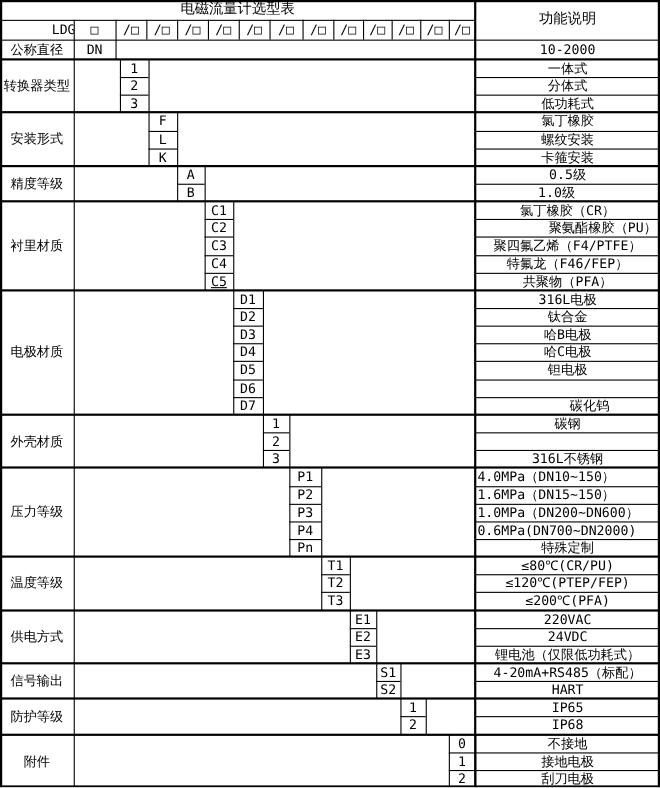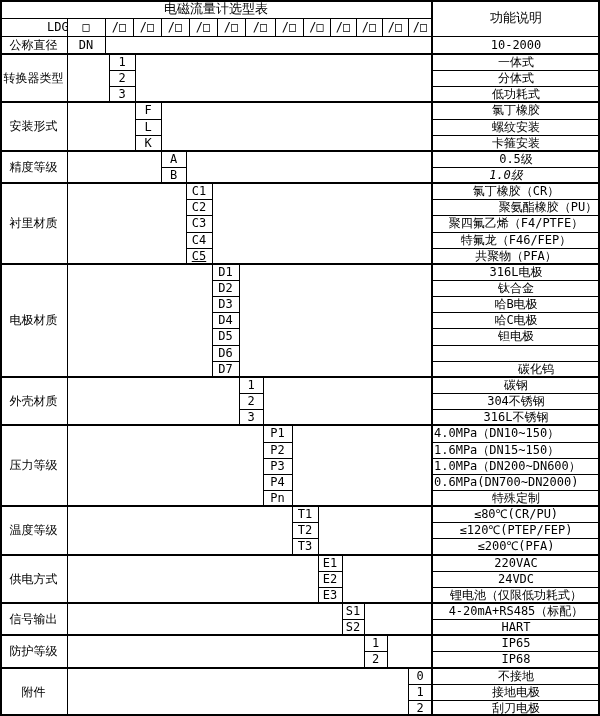--- a/index.html
+++ b/index.html
@@ -88,21 +88,21 @@
     <div class="cell" style="left: 432px; top: 134.732px; width: 168px; height: 16.1463px; line-height: 16.1463px;">卡箍安装</div>
     <div class="ln" style="left: 0px; top: 149.878px; width: 600px; height: 2px;"></div>
     <div class="ln" style="left: 161px; top: 150.878px; width: 1px; height: 32.2927px;"></div>
     <div class="ln" style="left: 186px; top: 150.878px; width: 1px; height: 32.2927px;"></div>
     <div class="cell" style="left: 0px; top: 150.878px; width: 67px; height: 32.2927px; line-height: 32.2927px;">精度等级</div>
     <div class="cell" style="left: 161px; top: 150.878px; width: 25px; height: 16.1463px; line-height: 16.1463px;">A</div>
     <div class="cell" style="left: 432px; top: 150.878px; width: 168px; height: 16.1463px; line-height: 16.1463px;">0.5级</div>
     <div class="ln" style="left: 161px; top: 167.024px; width: 25px; height: 1px;"></div>
     <div class="ln" style="left: 432px; top: 167.024px; width: 168px; height: 1px;"></div>
     <div class="cell" style="left: 161px; top: 167.024px; width: 25px; height: 16.1463px; line-height: 16.1463px;">B</div>
-    <div class="cell" style="left: 432px; top: 167.024px; width: 148px; height: 16.1463px; line-height: 16.1463px; font-style: italic;">1.0级</div>
+    <div class="cell" style="left: 432px; top: 167.024px; width: 148px; height: 16.1463px; line-height: 16.1463px;">1.0级</div>
     <div class="ln" style="left: 0px; top: 182.171px; width: 600px; height: 2px;"></div>
     <div class="ln" style="left: 186px; top: 183.171px; width: 1px; height: 80.7317px;"></div>
     <div class="ln" style="left: 212px; top: 183.171px; width: 1px; height: 80.7317px;"></div>
     <div class="cell" style="left: 0px; top: 183.171px; width: 67px; height: 80.7317px; line-height: 80.7317px;">衬里材质</div>
     <div class="cell" style="left: 186px; top: 183.171px; width: 26px; height: 16.1463px; line-height: 16.1463px;">C1</div>
     <div class="cell" style="left: 432px; top: 183.171px; width: 168px; height: 16.1463px; line-height: 16.1463px;">氯丁橡胶（CR）</div>
     <div class="ln" style="left: 186px; top: 199.317px; width: 26px; height: 1px;"></div>
     <div class="ln" style="left: 432px; top: 199.317px; width: 168px; height: 1px;"></div>
     <div class="cell" style="left: 186px; top: 199.317px; width: 26px; height: 16.1463px; line-height: 16.1463px;">C2</div>
     <div class="cell" style="left: 432px; top: 199.317px; width: 168px; height: 16.1463px; line-height: 16.1463px; margin-left: 32px;">聚氨酯橡胶（PU）</div>
@@ -149,21 +149,20 @@
     <div class="cell" style="left: 452px; top: 360.78px; width: 168px; height: 16px; line-height: 16.1463px;">碳化钨</div>
     <div class="ln" style="left: 0px; top: 375.927px; width: 600px; height: 2px;"></div>
     <div class="ln" style="left: 239px; top: 376.927px; width: 1px; height: 48.439px;"></div>
     <div class="ln" style="left: 263px; top: 376.927px; width: 1px; height: 48.439px;"></div>
     <div class="cell" style="left: 0px; top: 376.927px; width: 67px; height: 48.439px; line-height: 48.439px;">外壳材质</div>
     <div class="cell" style="left: 239px; top: 376.927px; width: 24px; height: 16.1463px; line-height: 16.1463px;">1</div>
     <div class="cell" style="left: 432px; top: 376.927px; width: 168px; height: 16.1463px; line-height: 16.1463px;">碳钢</div>
     <div class="ln" style="left: 239px; top: 393.073px; width: 24px; height: 1px;"></div>
     <div class="ln" style="left: 432px; top: 393.073px; width: 168px; height: 1px;"></div>
     <div class="cell" style="left: 239px; top: 393.073px; width: 24px; height: 16.1463px; line-height: 16.1463px;">2</div>
-    <div class="cell" style="left: 432px; top: 393.073px; width: 168px; height: 16.1463px; line-height: 16.1463px;">304不锈钢</div>
     <div class="ln" style="left: 239px; top: 409.22px; width: 24px; height: 1px;"></div>
     <div class="ln" style="left: 432px; top: 409.22px; width: 168px; height: 1px;"></div>
     <div class="cell" style="left: 239px; top: 409.22px; width: 24px; height: 16.1463px; line-height: 16.1463px;">3</div>
     <div class="cell" style="left: 432px; top: 409.22px; width: 168px; height: 16.1463px; line-height: 16.1463px;">316L不锈钢</div>
     <div class="ln" style="left: 0px; top: 424.366px; width: 600px; height: 2px;"></div>
     <div class="ln" style="left: 263px; top: 425.366px; width: 1px; height: 80.7317px;"></div>
     <div class="ln" style="left: 292px; top: 425.366px; width: 1px; height: 80.7317px;"></div>
     <div class="cell" style="left: 0px; top: 425.366px; width: 67px; height: 80.7317px; line-height: 80.7317px;">压力等级</div>
     <div class="cell" style="left: 263px; top: 425.366px; width: 29px; height: 16.1463px; line-height: 16.1463px;">P1</div>
     <div class="cell al" style="left: 432px; top: 425.366px; width: 168px; height: 16.1463px; line-height: 16.1463px;">4.0MPa（DN10~150）</div>

